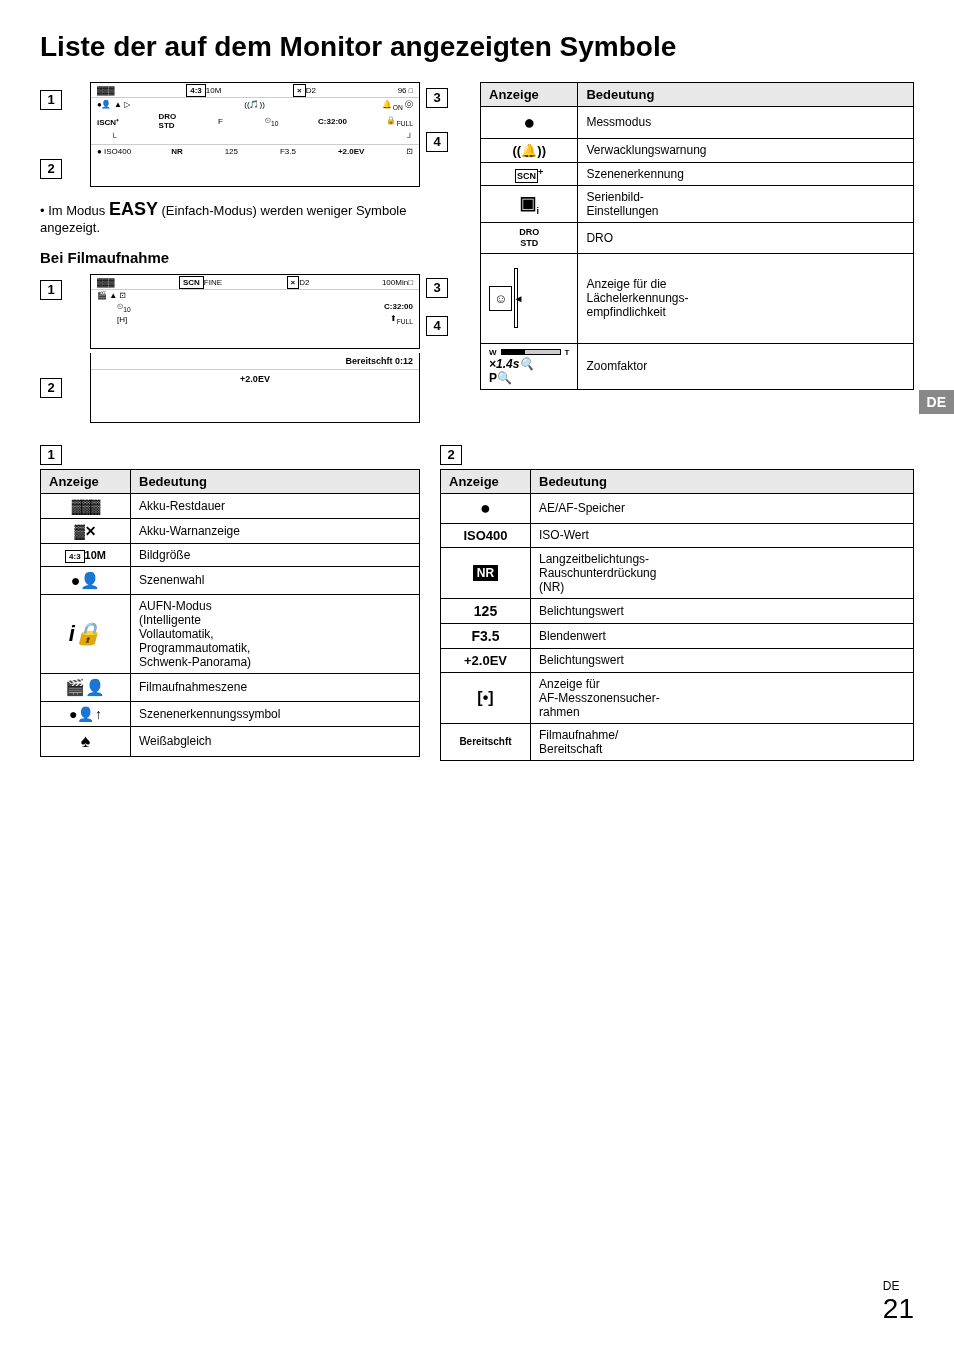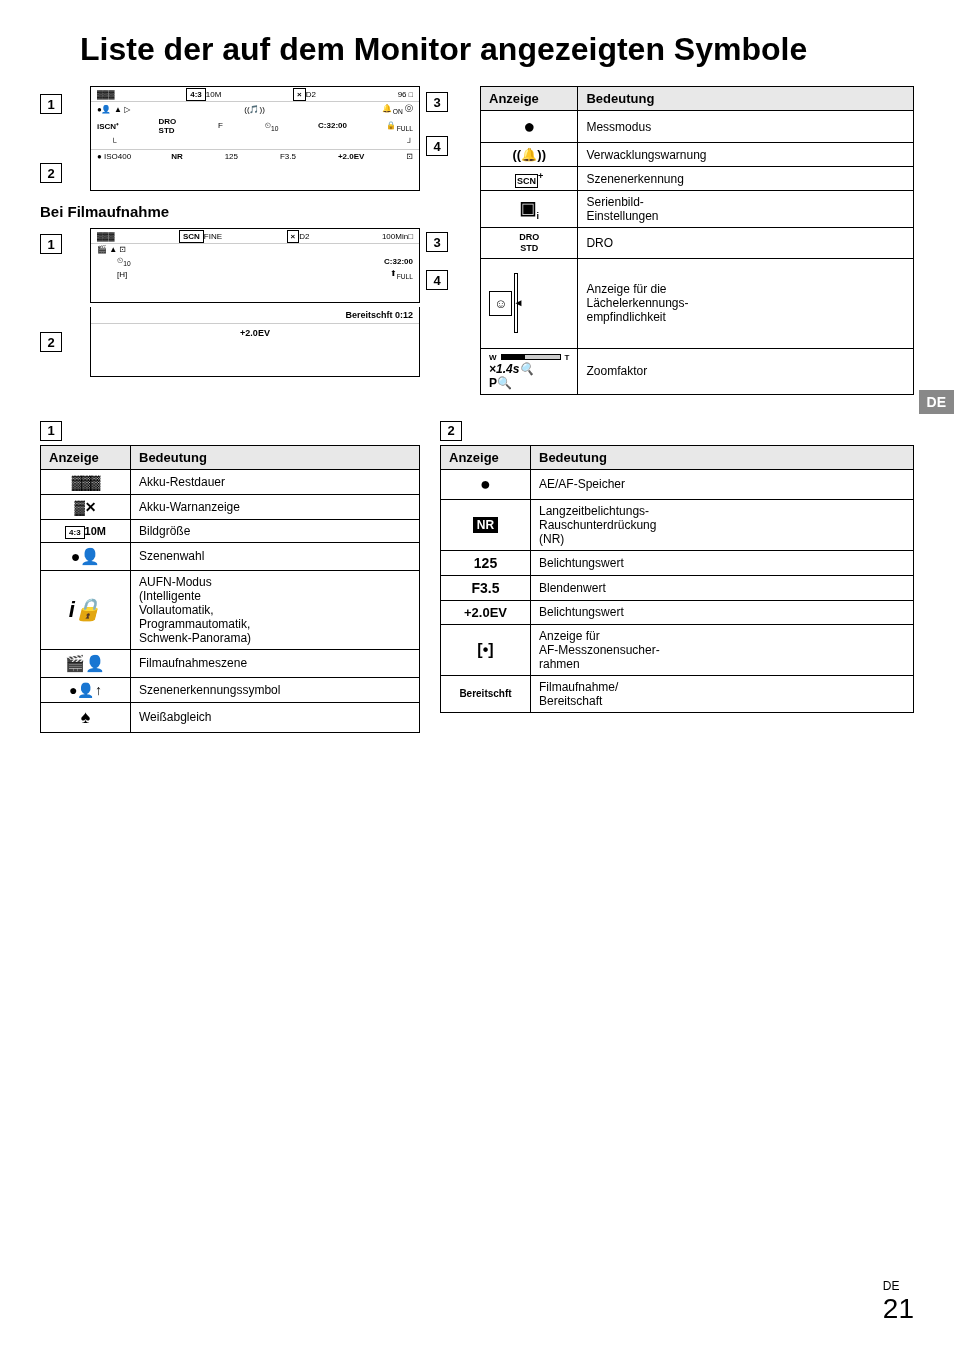--- a/index.html
+++ b/index.html
@@ -8,25 +8,24 @@
       font-size: 13px;
       background: #fff;
       color: #000;
       width: 954px;
       min-height: 1345px;
       padding: 30px 40px;
       position: relative;
     }
 
     h1 {
-      font-size: 32px;
+      font-size: 28px;
       font-weight: 900;
       line-height: 1.2;
       margin-bottom: 18px;
-      margin-left: 40px;
     }
 
     h2 {
       font-size: 15px;
       font-weight: 900;
       margin-bottom: 8px;
     }
 
     .main-layout {
       display: flex;
@@ -61,21 +60,21 @@
 
     .film-display-wrapper {
       position: relative;
       margin-bottom: 12px;
     }
 
     
     table {
       border-collapse: collapse;
       width: 100%;
-      margin-bottom: 16px;
+      margin-bottom: 22px;
     }
 
     table th {
       background: #e8e8e8;
       border: 1.5px solid #000;
       padding: 4px 8px;
       font-weight: 700;
       font-size: 13px;
       text-align: left;
     }
@@ -285,20 +284,23 @@
           </div>
 
           <div style="position:absolute; right:-28px; top:0; display:flex; flex-direction:column; gap:24px; padding-top:6px;">
             <div class="label-box" style="position:relative; top:auto; left:auto;">3</div>
             <div class="label-box" style="position:relative; top:auto; left:auto;">4</div>
           </div>
         </div>
       </div>
     </div>
 
+    <p class="easy-text">
+      • <span>Im Modus</span> <span class="easy-bold">EASY</span> <span>(Einfach-Modus) werden weniger Symbole angezeigt.</span>
+    </p>
 
     <h2>Bei Filmaufnahme</h2>
 
     <div class="film-display-wrapper">
       <div style="display:flex; align-items:flex-start; gap:4px;">
         <div style="display:flex; flex-direction:column; justify-content:space-between; height:130px; padding: 6px 0;">
           <div class="label-box" style="position:relative; top:auto; left:auto;">1</div>
           <div class="label-box" style="position:relative; top:auto; left:auto; margin-top:40px;">2</div>
         </div>
 
@@ -462,20 +464,24 @@
           <th>Anzeige</th>
           <th>Bedeutung</th>
         </tr>
       </thead>
       <tbody>
         <tr>
           <td style="font-size:18px; font-weight:900;">●</td>
           <td>AE/AF-Speicher</td>
         </tr>
         <tr>
+          <td style="font-size:13px; font-weight:900;">ISO400</td>
+          <td>ISO-Wert</td>
+        </tr>
+        <tr>
           <td>
             <div class="nr-box">NR</div>
           </td>
           <td>Langzeitbelichtungs-<br>Rauschunterdrückung<br>(NR)</td>
         </tr>
         <tr>
           <td style="font-size:14px; font-weight:900;">125</td>
           <td>Belichtungswert</td>
         </tr>
         <tr>

